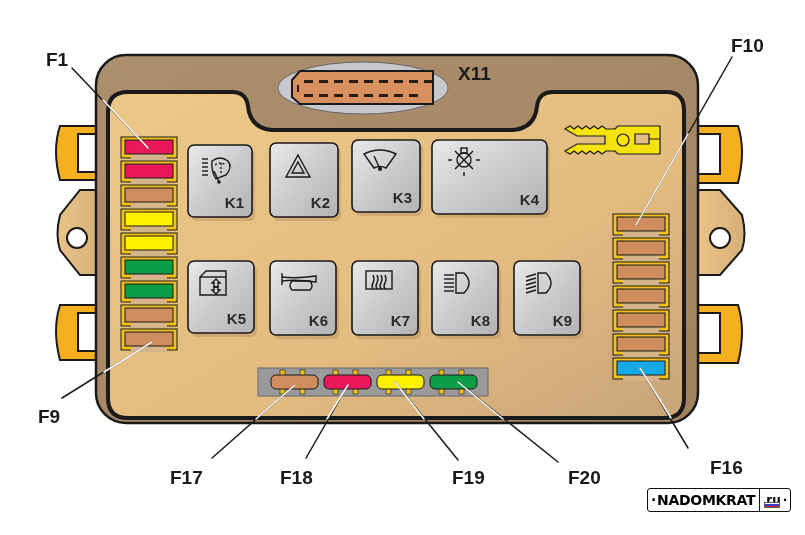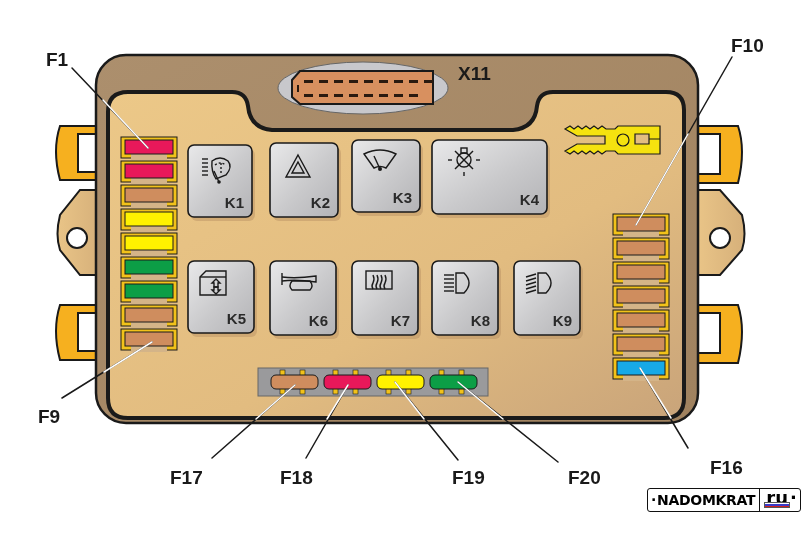--- a/index.html
+++ b/index.html
@@ -3,21 +3,21 @@
 <meta charset="utf-8">
 <style>
   html, body { margin: 0; padding: 0; background: #ffffff; }
   body { width: 805px; height: 535px; position: relative; overflow: hidden; font-family: "Liberation Sans", sans-serif; }
   #diagram { position: absolute; left: 0; top: 0; }
   .lbl { font-family: "Liberation Sans", sans-serif; font-weight: bold; font-size: 19px; fill: #1a1a1a; }
   .relay-lbl { font-family: "Liberation Sans", sans-serif; font-weight: bold; font-size: 15px; fill: #2a2a2a; }
   .brand { position: absolute; left: 647px; top: 488px; height: 22px; border: 1.5px solid #111; border-radius: 3px; background: #fff; display: flex; align-items: stretch; font-family: "DejaVu Sans", sans-serif; font-weight: bold; }
   .brand-main { font-size: 14px; letter-spacing: -0.3px; padding: 0 4px 0 3px; line-height: 22px; border-right: 1.5px solid #111; display: flex; align-items: center; text-align: right; }
   .brand-main::before { content: "·"; margin-right: 1px; }
-  .brand-ru { font-size: 18px; padding: 0 3px 0 6px; line-height: 18px; position: relative; display: flex; align-items: flex-start; }
+  .brand-ru { font-size: 12px; padding: 0 3px 0 6px; line-height: 18px; position: relative; display: flex; align-items: center; }
   .brand-ru::after { content: "·"; margin-left: 2px; }
   .brand-flag { position: absolute; left: 4px; right: 10px; bottom: 3px; height: 4px; background: linear-gradient(#ffffff 0 33%, #3a3ac8 33% 66%, #d02020 66% 100%); border: 0.5px solid #555; }
 </style>
 </head>
 <body>
 
 <svg id="diagram" width="805" height="535" viewBox="0 0 805 535" xmlns="http://www.w3.org/2000/svg">
   <defs>
     <linearGradient id="innerGrad" x1="0" y1="0" x2="1" y2="1">
       <stop offset="0" stop-color="#ecc888"></stop>

